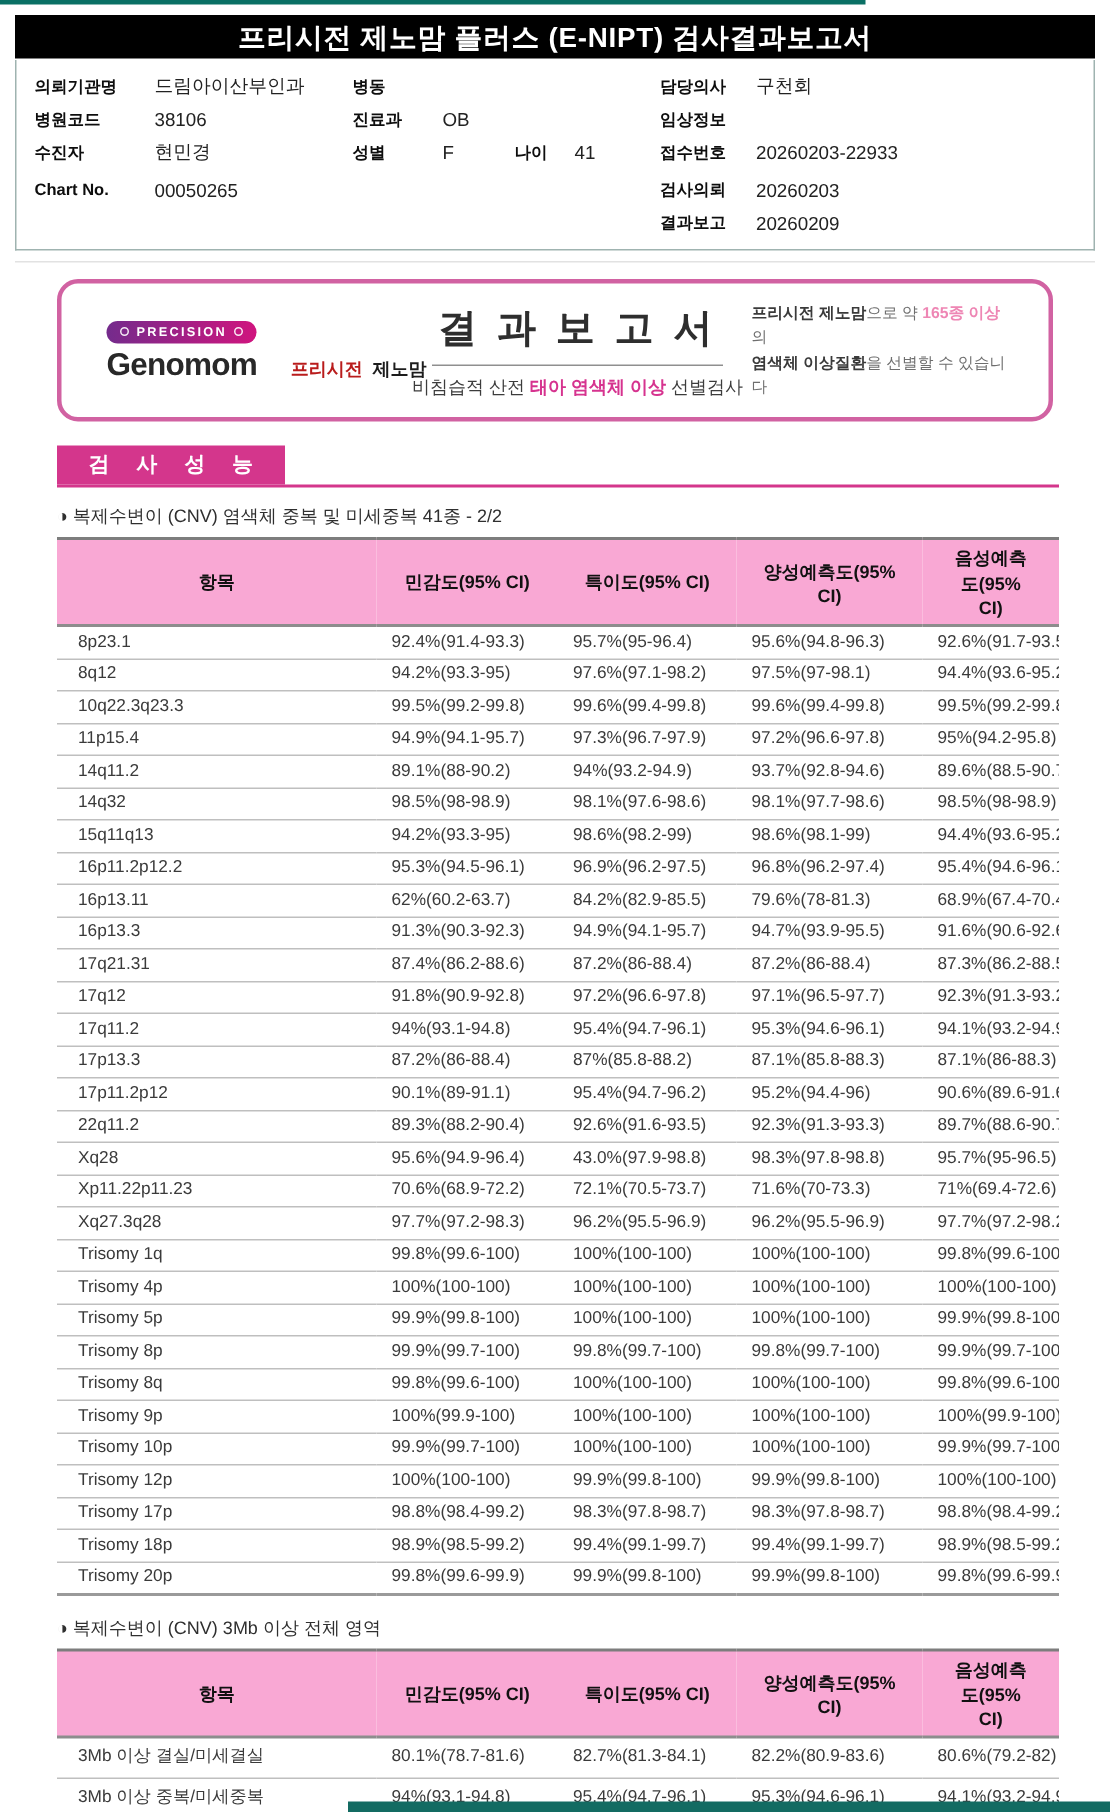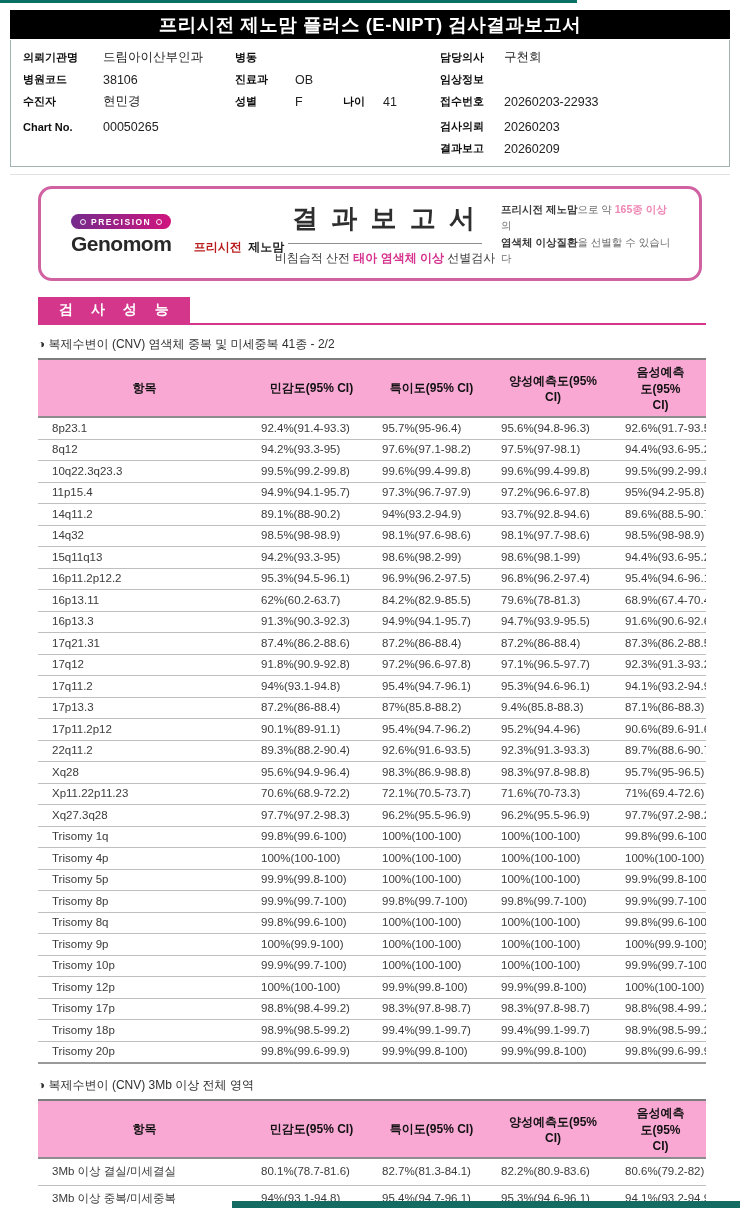--- a/index.html
+++ b/index.html
@@ -274,41 +274,41 @@
             <td>17q11.2</td>
             <td>94%(93.1-94.8)</td>
             <td>95.4%(94.7-96.1)</td>
             <td>95.3%(94.6-96.1)</td>
             <td>94.1%(93.2-94.9)</td>
           </tr>
           <tr>
             <td>17p13.3</td>
             <td>87.2%(86-88.4)</td>
             <td>87%(85.8-88.2)</td>
-            <td>9.4%(85.8-88.3)</td>
+            <td>87.1%(85.8-88.3)</td>
             <td>87.1%(86-88.3)</td>
           </tr>
           <tr>
             <td>17p11.2p12</td>
             <td>90.1%(89-91.1)</td>
             <td>95.4%(94.7-96.2)</td>
             <td>95.2%(94.4-96)</td>
             <td>90.6%(89.6-91.6)</td>
           </tr>
           <tr>
             <td>22q11.2</td>
             <td>89.3%(88.2-90.4)</td>
             <td>92.6%(91.6-93.5)</td>
             <td>92.3%(91.3-93.3)</td>
             <td>89.7%(88.6-90.7)</td>
           </tr>
           <tr>
             <td>Xq28</td>
             <td>95.6%(94.9-96.4)</td>
-            <td>98.3%(86.9-98.8)</td>
+            <td>43.0%(97.9-98.8)</td>
             <td>98.3%(97.8-98.8)</td>
             <td>95.7%(95-96.5)</td>
           </tr>
           <tr>
             <td>Xp11.22p11.23</td>
             <td>70.6%(68.9-72.2)</td>
             <td>72.1%(70.5-73.7)</td>
             <td>71.6%(70-73.3)</td>
             <td>71%(69.4-72.6)</td>
           </tr>

